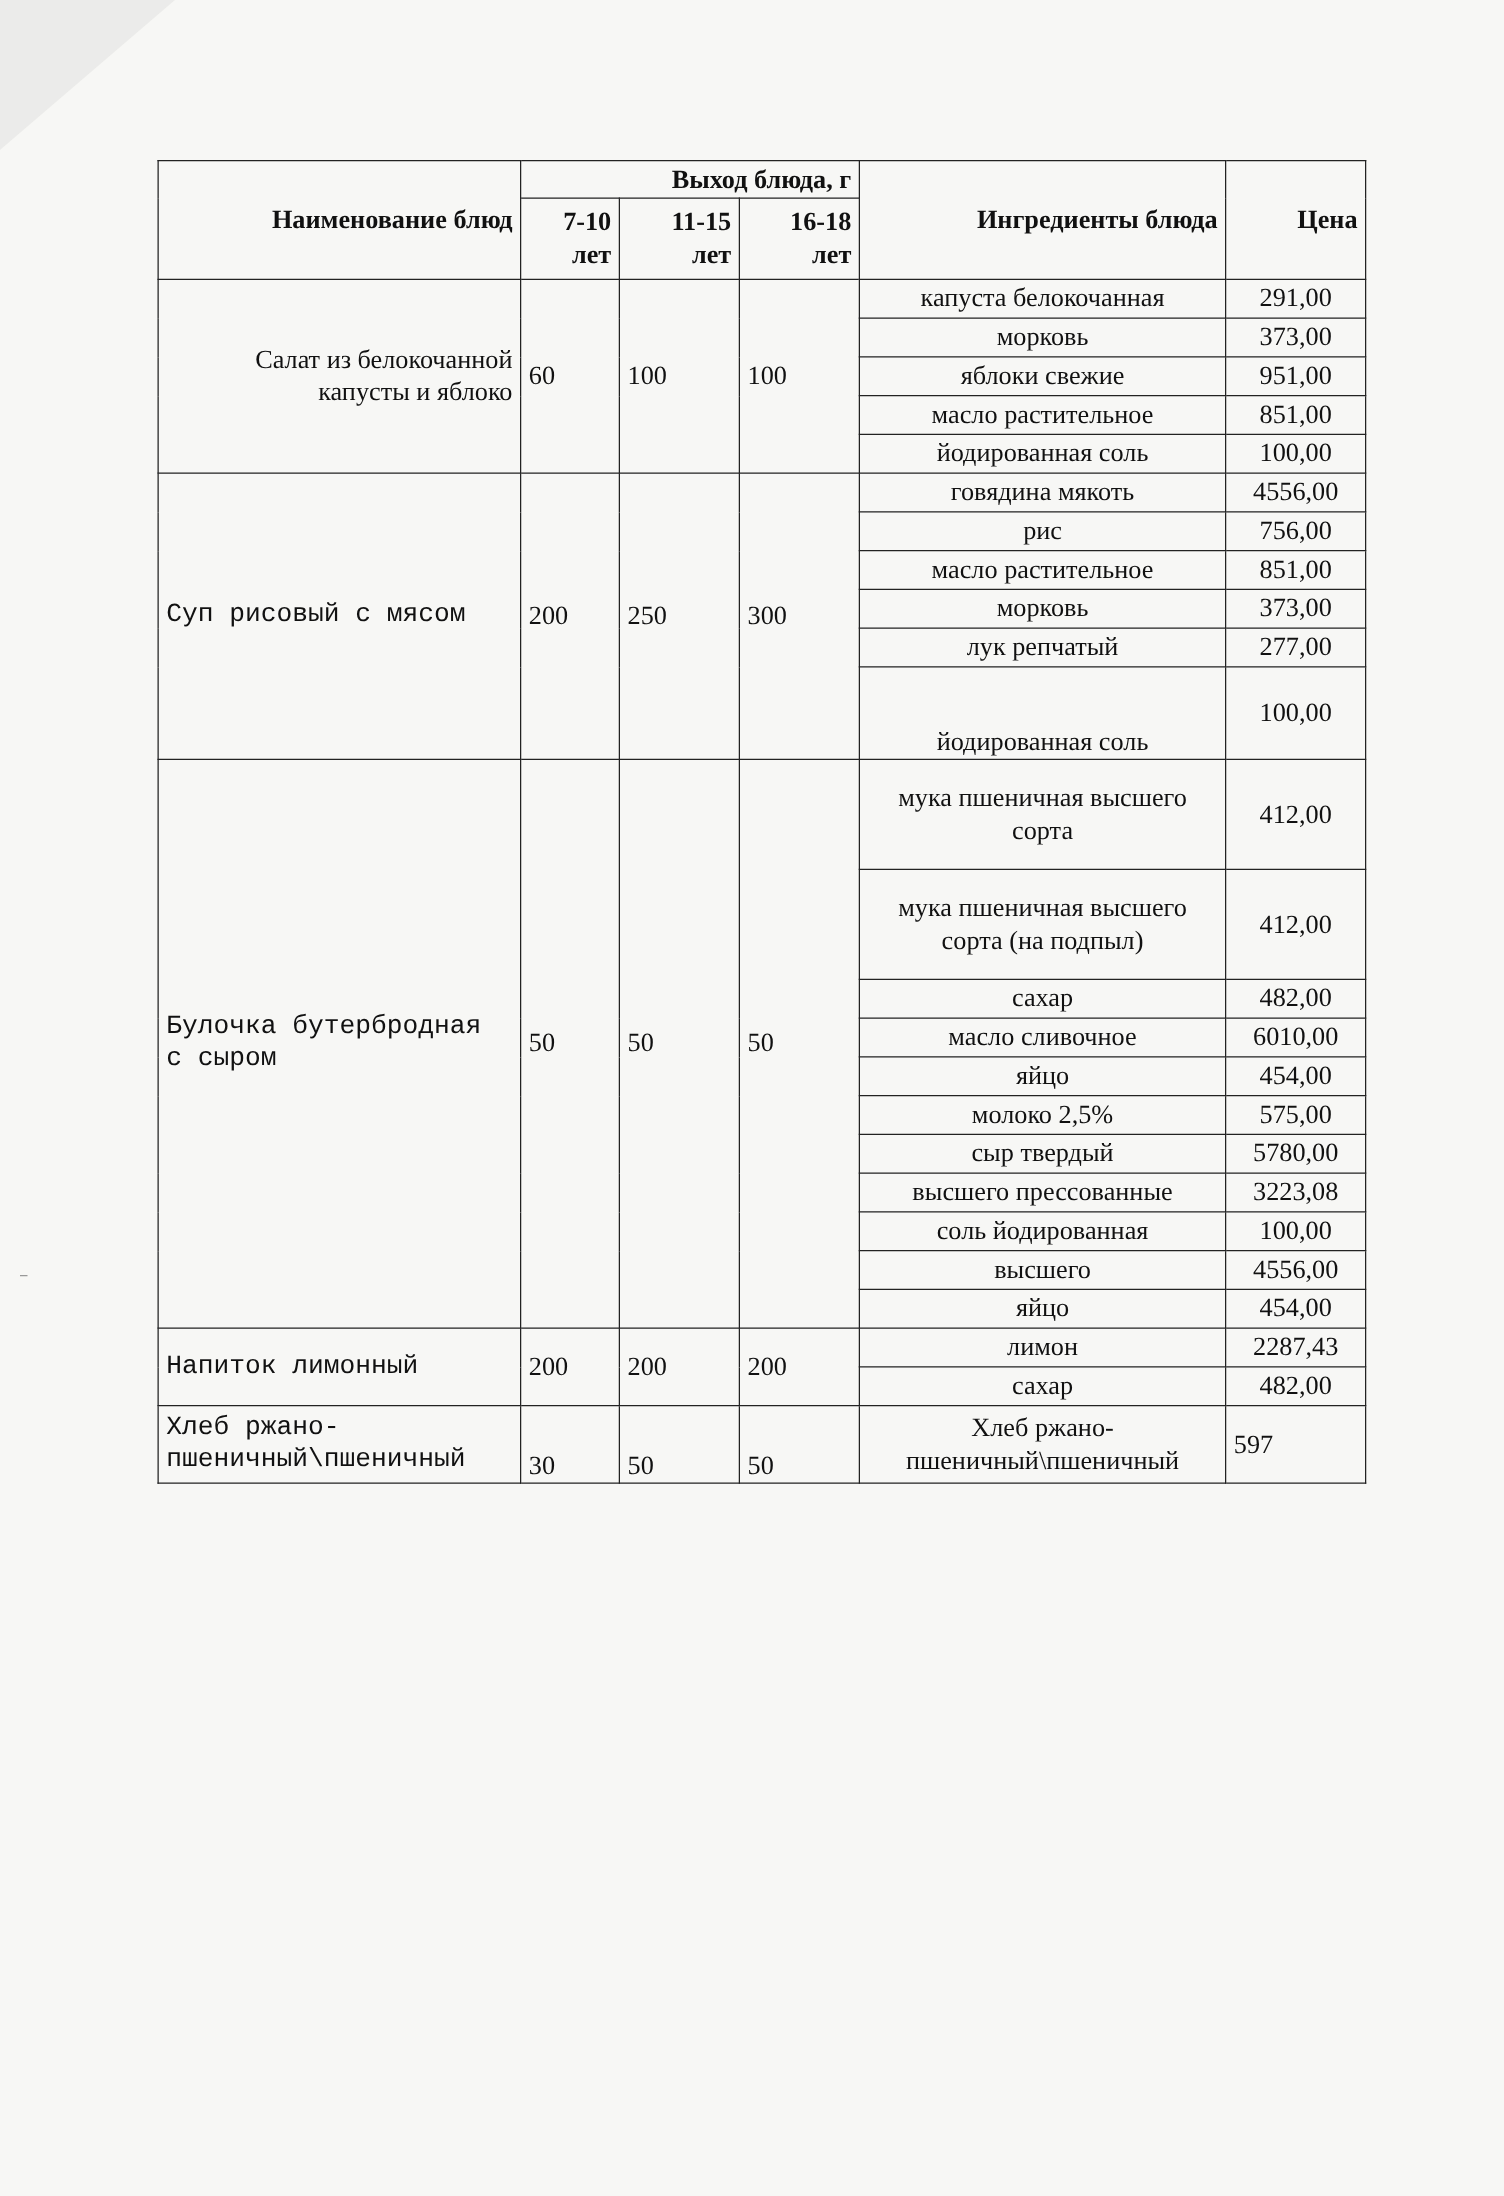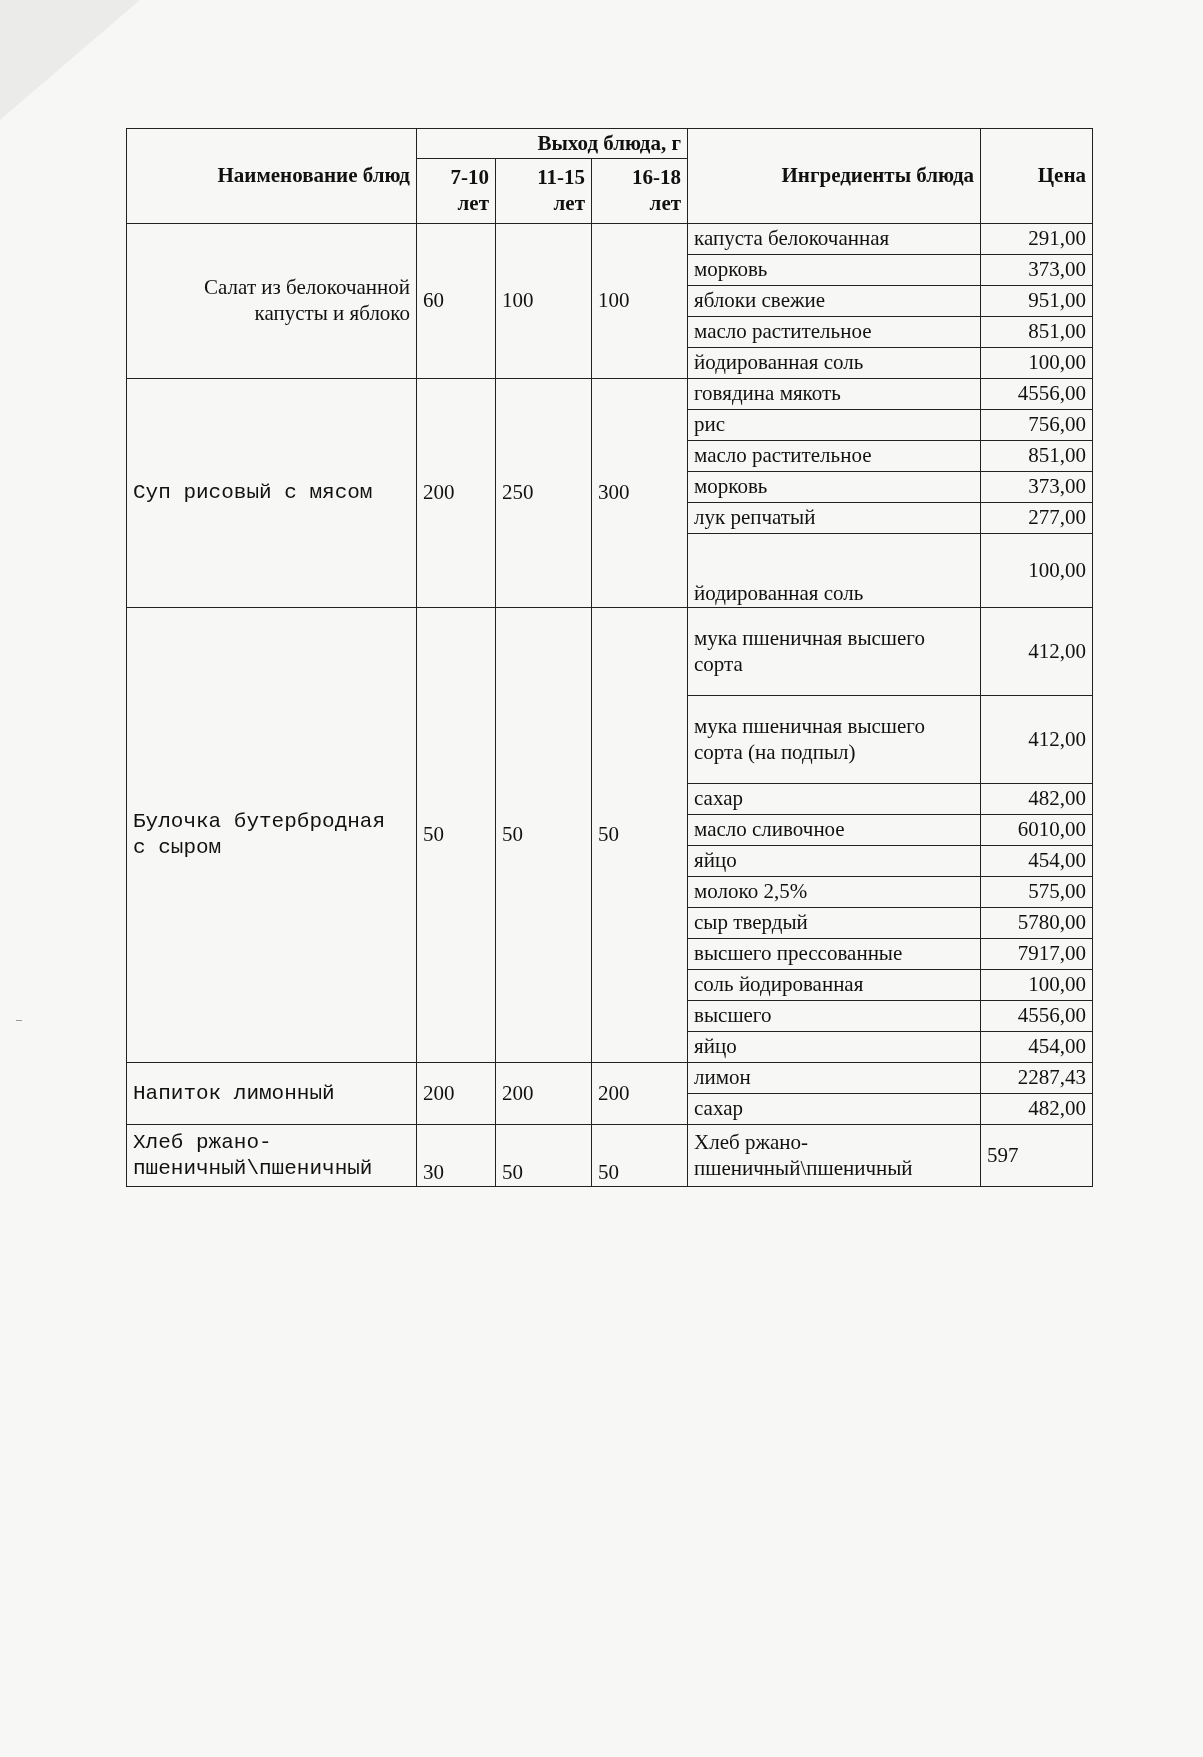--- a/index.html
+++ b/index.html
@@ -28,22 +28,22 @@
     border:1.6px solid #222;
     padding:0 6px;
     line-height:1.22;
   }
   th { font-weight:bold; text-align:right; }
   .hdr-top { height:30px; }
   .hdr-ages th { height:64px; }
   .dish { text-align:right; }
   .dish.left { text-align:left;font-family:Liberation Mono, monospace; }
   .num { text-align:left; }
-  .ing { text-align:left; }
-  .price { text-align:right; padding-right:8px; }
+  .ing { text-align:center; }
+  .price { text-align:center; padding-right:8px; }
   .r-s { height:31px; }
 </style>
 </head>
 <body>
 
 <div class="corner-fold"></div>
 <div class="page-mark"></div>
 
 <table class="menu">
   <colgroup>
@@ -150,21 +150,21 @@
     <tr class="r-s">
       <td class="ing">молоко 2,5%</td>
       <td class="price">575,00</td>
     </tr>
     <tr class="r-s">
       <td class="ing">сыр твердый</td>
       <td class="price">5780,00</td>
     </tr>
     <tr class="r-s">
       <td class="ing">высшего прессованные</td>
-      <td class="price">7917,00</td>
+      <td class="price">3223,08</td>
     </tr>
     <tr class="r-s">
       <td class="ing">соль йодированная</td>
       <td class="price">100,00</td>
     </tr>
     <tr class="r-s">
       <td class="ing">высшего</td>
       <td class="price">4556,00</td>
     </tr>
     <tr class="r-s">

